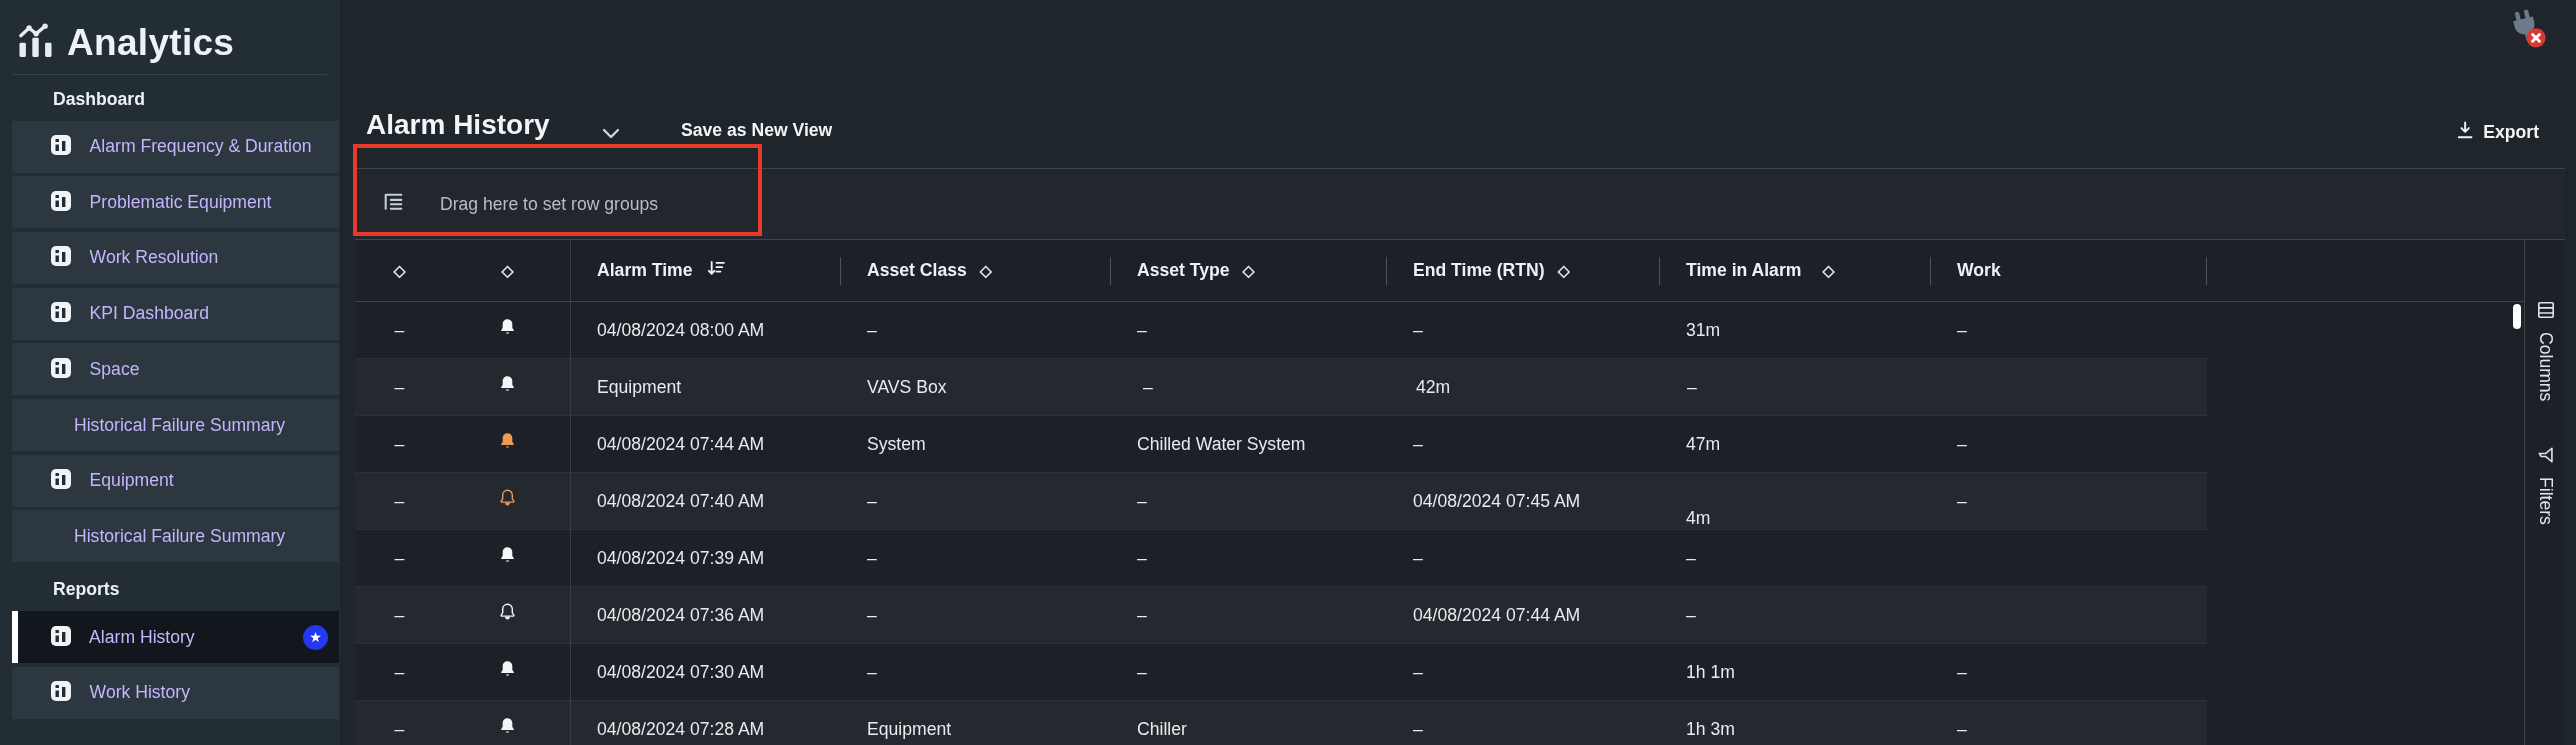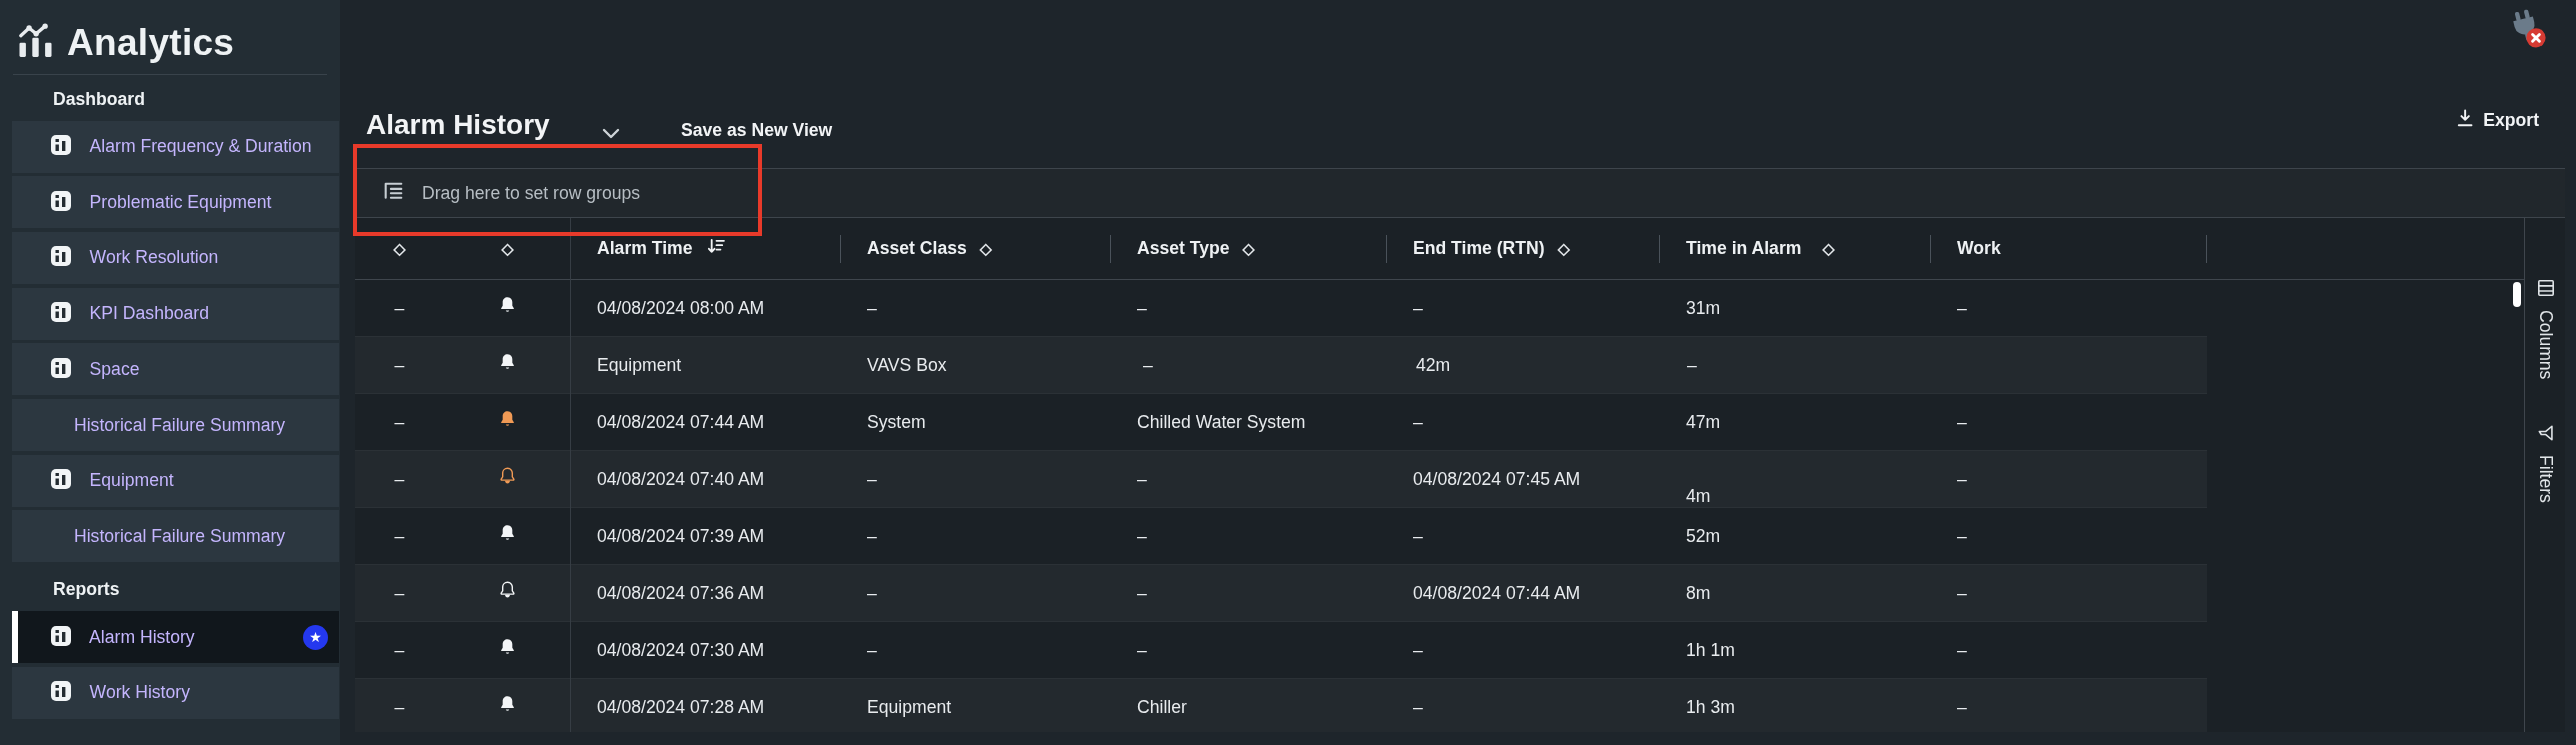--- a/index.html
+++ b/index.html
@@ -19,28 +19,28 @@
   .nav-item .lbl { color:#c4b5fd; font-size:17.6px; font-weight:400; }
   .nav-item.active { background:#11171c; border-left:6.5px solid #ffffff; padding-left:30.5px; }
   .star-badge { margin-left:auto; margin-right:11px; width:25px; height:25px; border-radius:50%;
     background:#2438ef; color:#ffffff; font-size:14px; display:flex; align-items:center; justify-content:center; }
 
   
   .main { position:absolute; left:340px; top:0; right:0; bottom:0; background:#1e252b; }
   .page-title { position:absolute; left:26px; top:109px; color:#f2f4f6; font-size:28px; font-weight:700; }
   .title-chevron { position:absolute; left:259px; top:121px; cursor:pointer; }
   .save-view { position:absolute; left:341px; top:120px; color:#f2f4f6; font-size:17.6px; font-weight:700; cursor:pointer; }
-  .export-btn { position:absolute; right:37px; top:108px; display:flex; align-items:center; gap:8.3px;
+  .export-btn { position:absolute; right:37px; top:120px; display:flex; align-items:center; gap:8.3px;
     color:#f2f4f6; font-size:17.6px; font-weight:700; cursor:pointer; }
   .plug-status { position:absolute; right:28px; top:7.4px; cursor:pointer; }
 
   
   .grid-widget { position:absolute; left:15px; top:168px; width:2210px; height:577px; }
-  .drag-bar { height:50px; background:#21272c; border-top:0.9px solid #3e454c; border-bottom:0.9px solid #3e454c;
-    display:flex; align-items:center; gap:16px; padding-left:26px; }
+  .drag-bar { height:72px; background:#21272c; border-top:0.9px solid #3e454c; border-bottom:0.9px solid #3e454c;
+    display:flex; align-items:center; gap:34px; padding-left:26px; }
   .drag-bar .hint { color:#b7bec4; font-size:17.6px; }
   .grid-body { position:relative; height:514px; display:flex; }
   .viewport { position:relative; width:2169px; background:#1b2126; overflow:hidden; }
   .header-row { position:relative; height:62px; border-bottom:0.9px solid #3f464d; display:flex; }
   .hcell { flex:none; display:flex; align-items:center; gap:13px; padding-left:26px;
     color:#eef1f3; font-size:17.6px; font-weight:700; position:relative; cursor:pointer; }
   .hcell.center { justify-content:center; padding-left:0; }
   .hcell .sep { position:absolute; right:0; top:16.6px; height:28px; width:0.9px; background:#4a525a; }
   .diamond { color:#e3e7ea; font-size:15.7px; line-height:1; }
   .rows { position:relative; }
@@ -386,23 +386,20 @@
               </div>
               <div class="tcell" style="width: 270px;">
                 <span>–</span>
               </div>
               <div class="tcell" style="width: 276px;">
                 <span>–</span>
               </div>
               <div class="tcell" style="width: 273px;">
                 <span>–</span>
               </div>
-              <div class="tcell" style="width: 271px;">
-                <span>52m</span>
-              </div>
               <div class="tcell" style="width: 276px;">
                 <span>–</span>
               </div>
             </div>
             <div class="trow even">
               <div class="tcell center" style="width: 89px;">
                 <span>–</span>
               </div>
               <div class="tcell center" style="width: 127px;">
                 <span><svg width="21" height="21" viewBox="0 0 24 24">
@@ -414,23 +411,20 @@
                 <span>04/08/2024 07:36 AM</span>
               </div>
               <div class="tcell" style="width: 270px;">
                 <span>–</span>
               </div>
               <div class="tcell" style="width: 276px;">
                 <span>–</span>
               </div>
               <div class="tcell" style="width: 273px;">
                 <span>04/08/2024 07:44 AM</span>
-              </div>
-              <div class="tcell" style="width: 271px;">
-                <span>8m</span>
               </div>
               <div class="tcell" style="width: 276px;">
                 <span>–</span>
               </div>
             </div>
             <div class="trow">
               <div class="tcell center" style="width: 89px;">
                 <span>–</span>
               </div>
               <div class="tcell center" style="width: 127px;">

